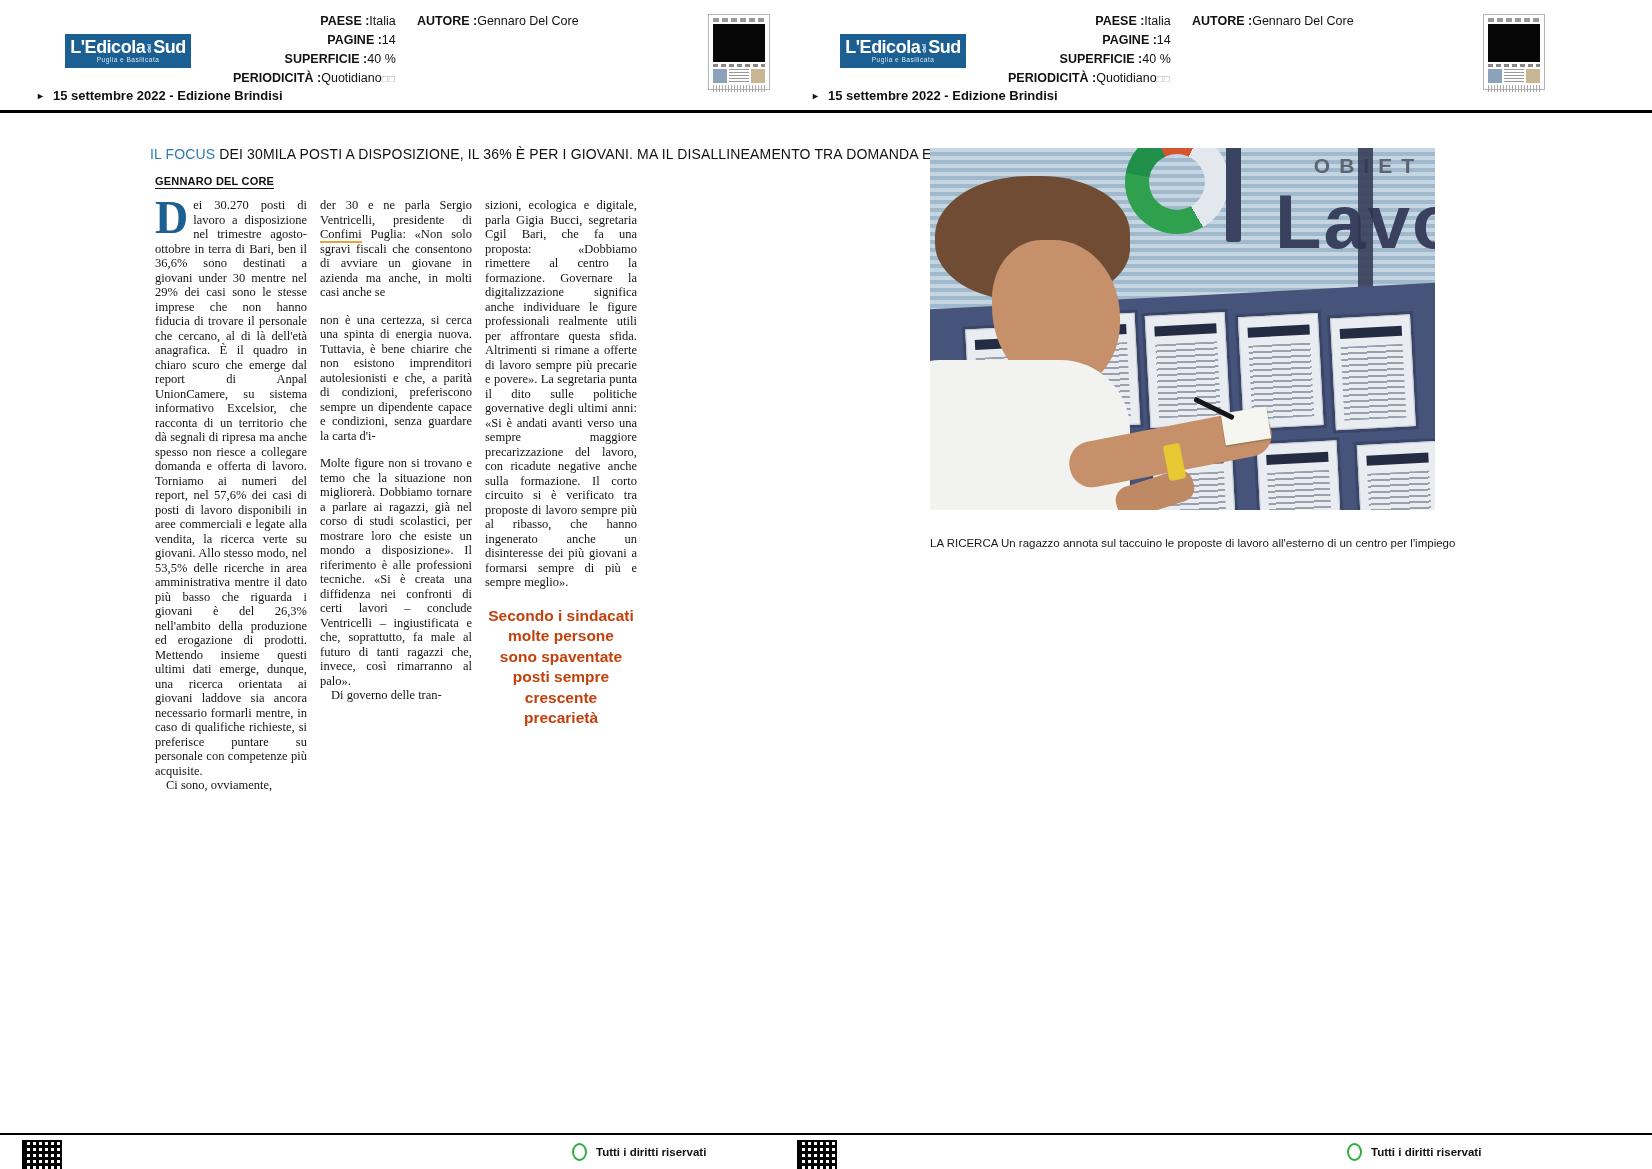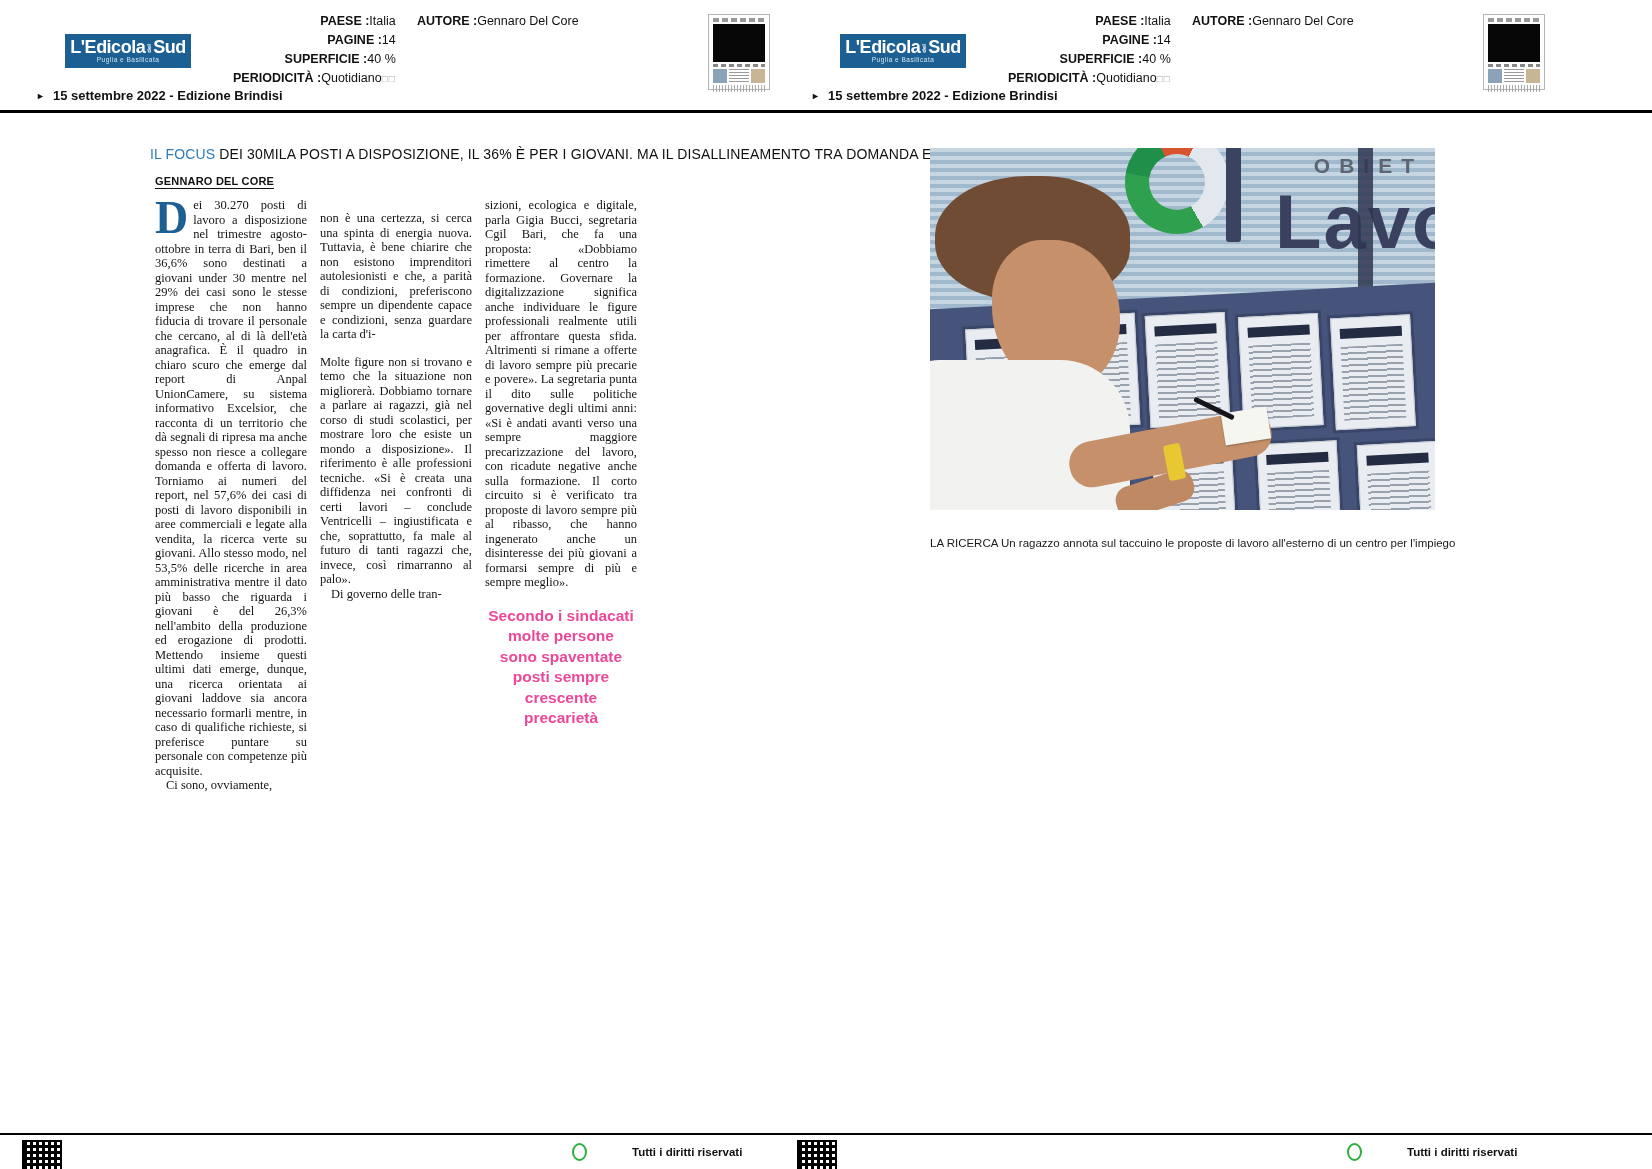--- a/index.html
+++ b/index.html
@@ -55,21 +55,21 @@
         text-align:justify;color:#131313;}
   .col{width:152px;}
   .col-1{height:618px;overflow:hidden;}
   .cols p{margin:0;}
   .cols p.indent{text-indent:11px;}
   .cols p.gap{margin-top:13px;}
   .dropcap{float:left;font-family:"Liberation Serif",serif;font-weight:bold;font-size:46px;
            line-height:36px;color:#1c5f92;padding-right:5px;padding-top:2px;}
   .confimi-link{border-bottom:2px solid #e8a33d;cursor:pointer;}
   .pullquote{margin-top:16px;font-family:"Liberation Sans",sans-serif;font-weight:bold;
-             font-size:15.5px;line-height:20.5px;color:#ec4899;text-align:center;}
+             font-size:15.5px;line-height:20.5px;color:#c2410c;text-align:center;}
 
   
   .photo{position:absolute;left:930px;top:148px;width:505px;height:362px;overflow:hidden;
          background:repeating-linear-gradient(180deg,#c5d6e2 0 4px,#a0b9cc 4px 8px);}
   .photo *{position:absolute;}
   .photo-ring{left:195px;top:-18px;width:104px;height:104px;border-radius:50%;
               background:conic-gradient(from 150deg,#2fa04d 0 130deg,#1f8f49 130deg 185deg,#d6552e 185deg 235deg,#e2e8ee 235deg 360deg);}
   .photo-ring::after{content:"";position:absolute;inset:24px;border-radius:50%;
               background:repeating-linear-gradient(180deg,#c5d6e2 0 4px,#a0b9cc 4px 8px);}
   .photo-l{left:296px;top:-4px;width:15px;height:98px;background:#3a4360;border-radius:3px;}
@@ -98,21 +98,21 @@
   .caption b{font-weight:normal;}
 
   
   .fgroup{position:absolute;top:1133px;width:877px;height:36px;}
   .fgroup.fleft{left:0;} .fgroup.fright{left:775px;}
   .qr{position:absolute;left:22px;top:7px;width:40px;height:40px;border:2px solid #000;box-sizing:border-box;
       background-image:repeating-linear-gradient(0deg,#000 0 3px,transparent 3px 6px),
                        repeating-linear-gradient(90deg,#000 0 3px,#fff 3px 6px);}
   .rights{position:absolute;left:572px;top:10px;display:flex;align-items:center;gap:9px;}
   .ring{width:11px;height:14px;border:2.5px solid #2fae3f;border-radius:50%;}
-  .rights-text{font-size:11.5px;font-weight:bold;white-space:nowrap;margin-left:36px;}
+  .rights-text{font-size:11.5px;font-weight:bold;white-space:nowrap;}
 </style>
 </head>
 <body>
 
 <div class="sheet">
 
   <div class="hgroup hleft">
     <div class="logo">
       <div class="logo-main"><span>L'Edicola</span><span class="logo-del">del</span><span>Sud</span></div>
       <div class="logo-sub">Puglia e Basilicata</div>
@@ -172,20 +172,21 @@
     </div>
     <div class="byline"><span>GENNARO DEL CORE</span></div>
 
     <div class="cols">
       <div class="col col-1">
         <p><span class="dropcap">D</span><span>ei 30.270 posti di lavoro a disposizione nel trimestre agosto-ottobre in terra di Bari, ben il 36,6% sono destinati a giovani under 30 mentre nel 29% dei casi sono le stesse imprese che non hanno fiducia di trovare il personale che cercano, al di là dell'età anagrafica. È il quadro in chiaro scuro che emerge dal report di Anpal UnionCamere, su sistema informativo Excelsior, che racconta di un territorio che dà segnali di ripresa ma anche spesso non riesce a collegare domanda e offerta di lavoro. Torniamo ai numeri del report, nel 57,6% dei casi di posti di lavoro disponibili in aree commerciali e legate alla vendita, la ricerca verte su giovani. Allo stesso modo, nel 53,5% delle ricerche in area amministrativa mentre il dato più basso che riguarda i giovani è del 26,3% nell'ambito della produzione ed erogazione di prodotti. Mettendo insieme questi ultimi dati emerge, dunque, una ricerca orientata ai giovani laddove sia ancora necessario formarli mentre, in caso di qualifiche richieste, si preferisce puntare su personale con competenze più acquisite.</span></p>
         <p class="indent">Ci sono, ovviamente,</p>
 
       </div>
       <div class="col">
+        <p><span>der 30 e ne parla Sergio Ventricelli, presidente di </span><span class="confimi-link">Confimi</span><span> Puglia: «Non solo sgravi fiscali che consentono di avviare un giovane in azienda ma anche, in molti casi anche se</span></p>
         <p class="gap">non è una certezza, si cerca una spinta di energia nuova. Tuttavia, è bene chiarire che non esistono imprenditori autolesionisti e che, a parità di condizioni, preferiscono sempre un dipendente capace e condizioni, senza guardare la carta d'i-</p>
         <p class="gap">Molte figure non si trovano e temo che la situazione non migliorerà. Dobbiamo tornare a parlare ai ragazzi, già nel corso di studi scolastici, per mostrare loro che esiste un mondo a disposizione». Il riferimento è alle professioni tecniche. «Si è creata una diffidenza nei confronti di certi lavori – conclude Ventricelli – ingiustificata e che, soprattutto, fa male al futuro di tanti ragazzi che, invece, così rimarranno al palo».</p>
         <p class="indent">Di governo delle tran-</p>
       </div>
       <div class="col">
         <p>sizioni, ecologica e digitale, parla Gigia Bucci, segretaria Cgil Bari, che fa una proposta: «Dobbiamo rimettere al centro la formazione. Governare la digitalizzazione significa anche individuare le figure professionali realmente utili per affrontare questa sfida. Altrimenti si rimane a offerte di lavoro sempre più precarie e povere». La segretaria punta il dito sulle politiche governative degli ultimi anni: «Si è andati avanti verso una sempre maggiore precarizzazione del lavoro, con ricadute negative anche sulla formazione. Il corto circuito si è verificato tra proposte di lavoro sempre più al ribasso, che hanno ingenerato anche un disinteresse dei più giovani a formarsi sempre di più e sempre meglio».</p>
         <div class="pullquote">
           <div>Secondo i sindacati</div>
           <div>molte persone</div>
           <div>sono spaventate</div>

